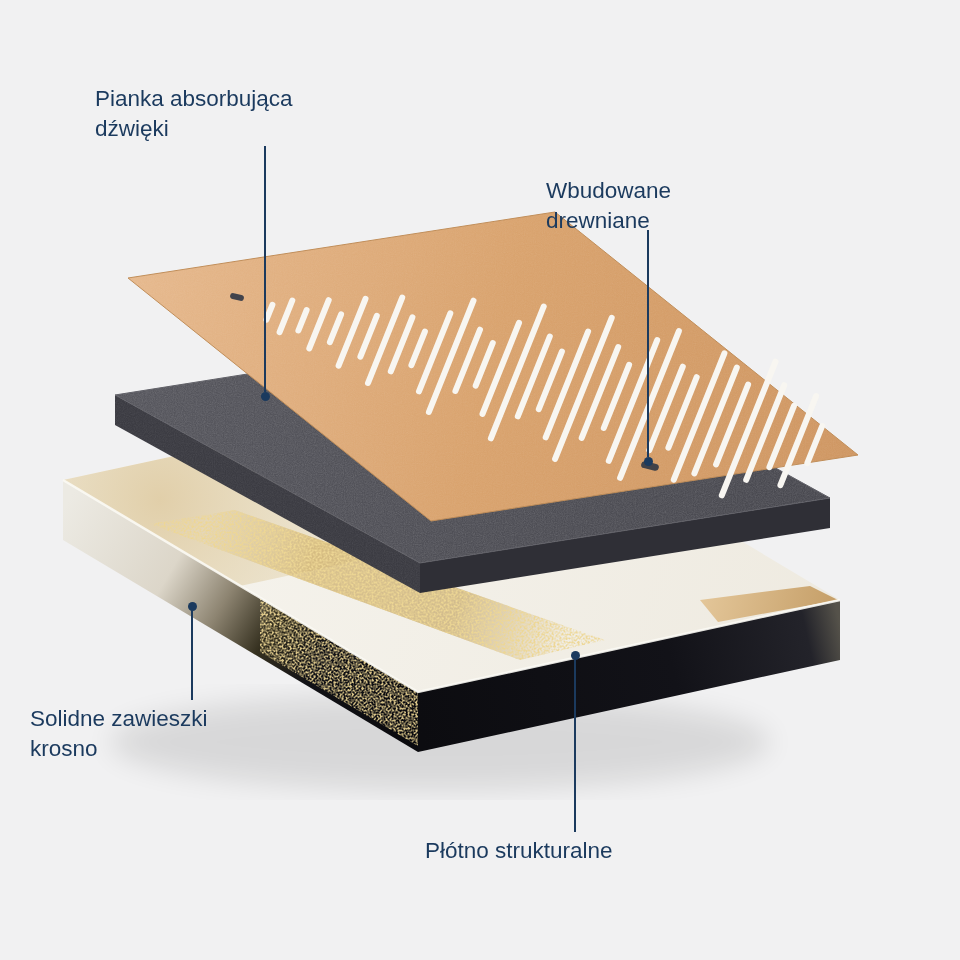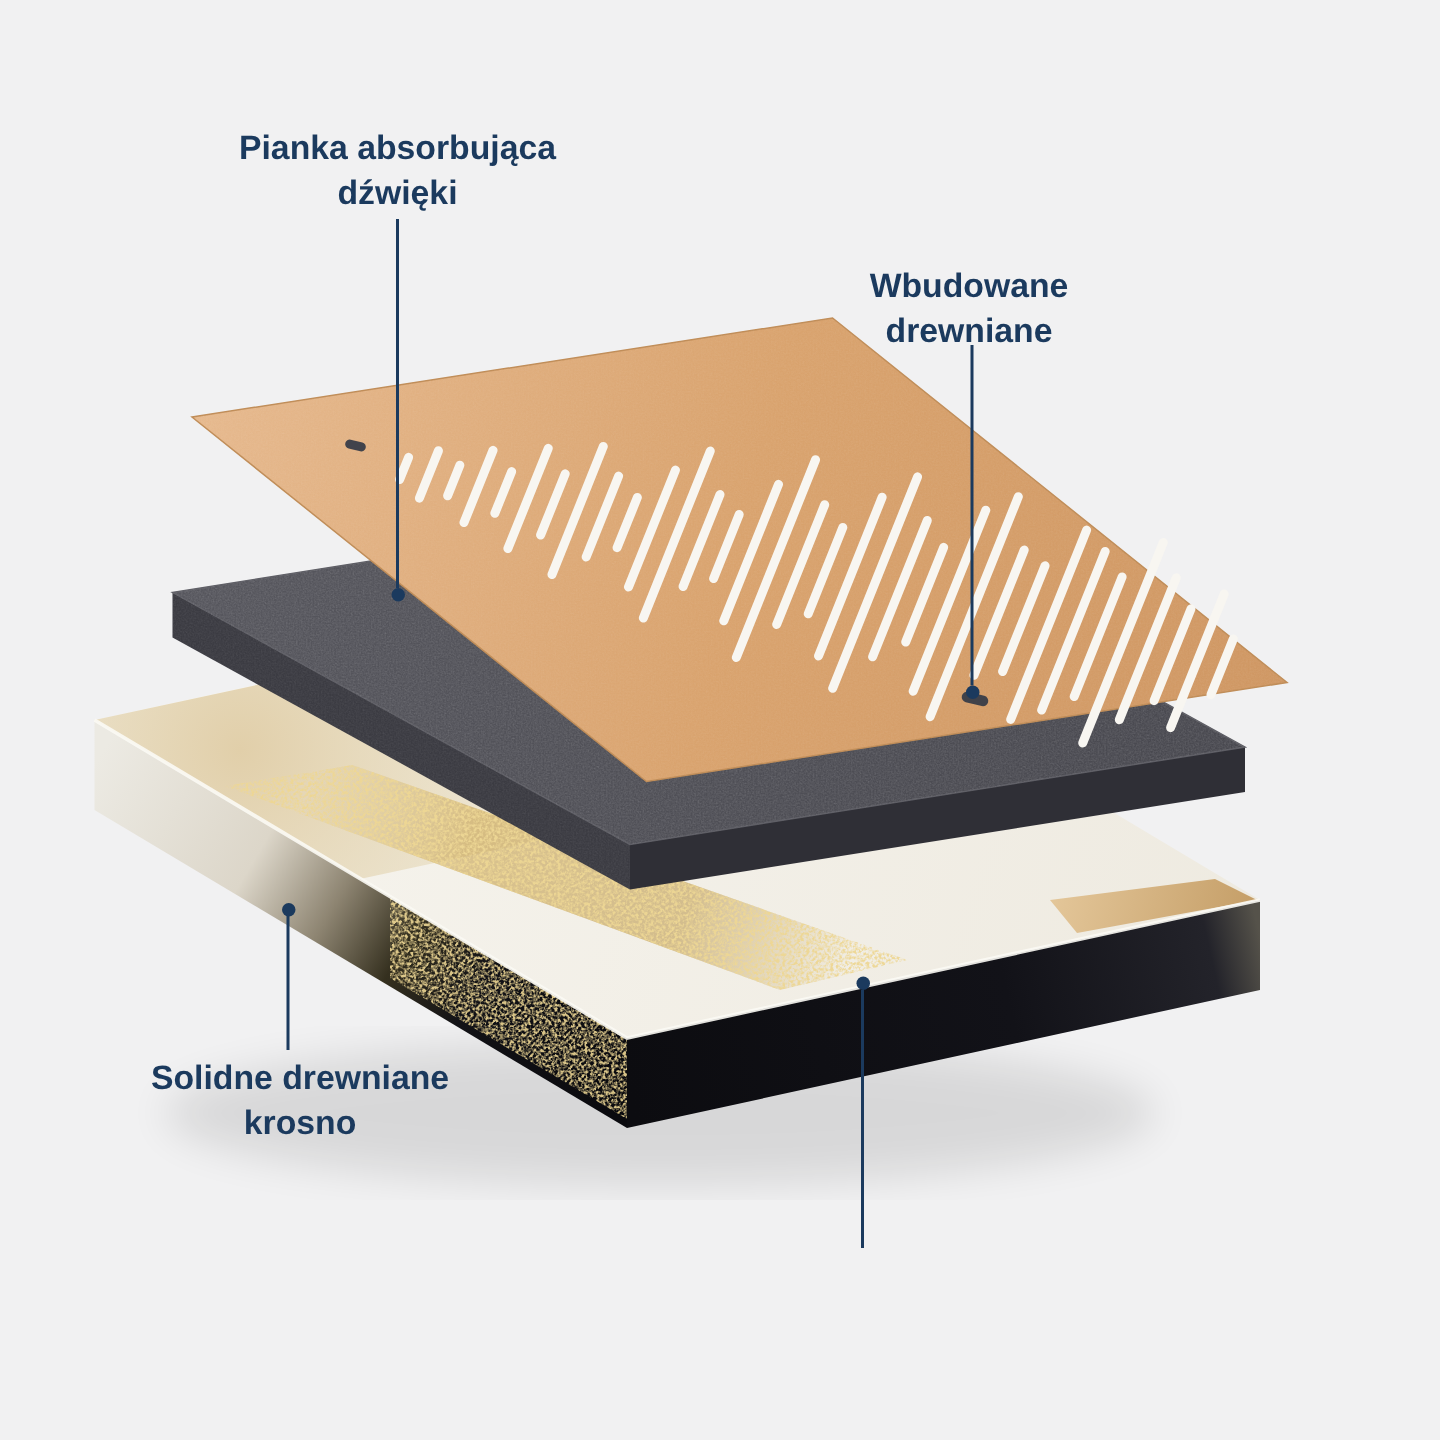--- a/index.html
+++ b/index.html
@@ -4,22 +4,22 @@
 <style>
   html,body{margin:0;padding:0;background:#e8e8e9;}
   .stage{
     position:relative;width:960px;height:960px;margin:0 auto;
     background:var(--bg,#f1f1f2);overflow:hidden;
     font-family:"Liberation Sans",sans-serif;
   }
   .stage svg{position:absolute;left:0;top:0;}
   .callout-text{
     position:absolute;color:var(--accent,#1b3a5e);
-    font-size:22.5px;line-height:1.35;text-align:center;
-    white-space:pre-line;font-weight:700;
+    font-size:22.5px;line-height:1.35;text-align:left;
+    white-space:pre-line;font-weight:400;
   }
   .leader{position:absolute;width:2px;background:var(--accent,#1b3a5e);}
   .dot{position:absolute;width:9px;height:9px;border-radius:50%;background:var(--accent,#1b3a5e);}
   .slot{stroke:var(--slot,#f8f6f1);stroke-width:6;stroke-linecap:round;fill:none;}
 </style>
 </head>
 <body>
 
 <div class="stage">
 
@@ -151,21 +151,22 @@
   <div class="callout-text" style="left:95px;top:84px;width:340px;">Pianka absorbująca
 dźwięki</div>
   <div class="leader" style="left:264px;top:146px;height:246px;"></div>
   <div class="dot" style="left:261px;top:392px;"></div>
 
   <div class="callout-text" style="left:546px;top:176px;width:200px;">Wbudowane
 drewniane</div>
   <div class="leader" style="left:647px;top:230px;height:227px;"></div>
   <div class="dot" style="left:644px;top:457px;"></div>
 
-  <div class="callout-text" style="left:30px;top:704px;width:340px;">Solidne drewniane
+  <div class="callout-text" style="left:30px;top:704px;width:340px;">Solidne zawieszki
 krosno</div>
   <div class="leader" style="left:191px;top:610px;height:90px;"></div>
   <div class="dot" style="left:188px;top:602px;"></div>
 
+  <div class="callout-text" style="left:425px;top:836px;width:300px;">Płótno strukturalne</div>
   <div class="leader" style="left:574px;top:660px;height:172px;"></div>
   <div class="dot" style="left:571px;top:651px;"></div>
 
 </div>
 
 </body></html>

